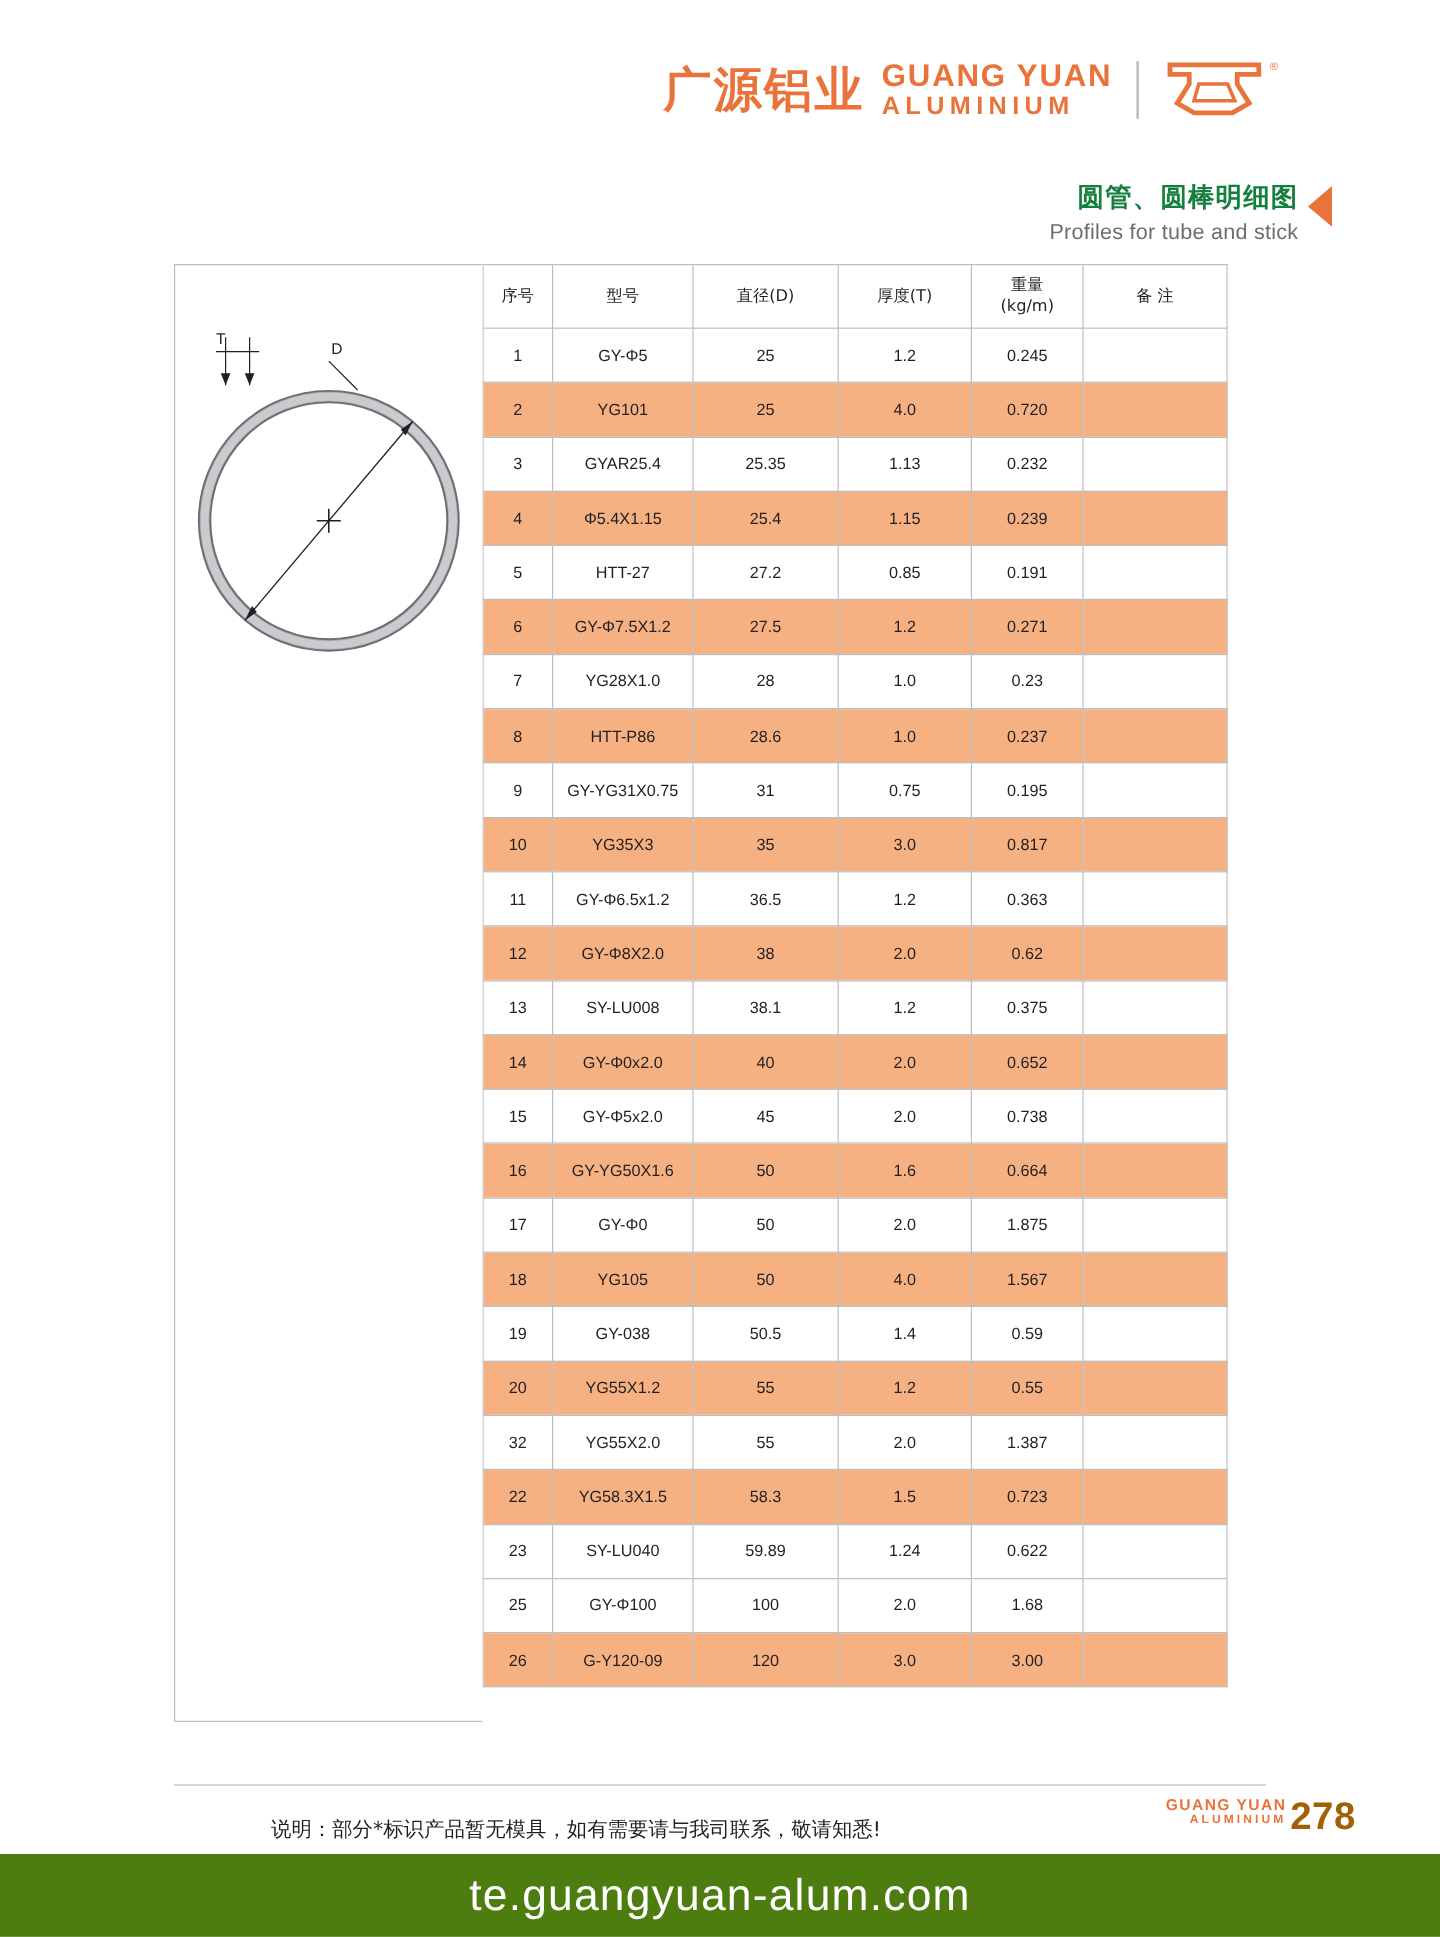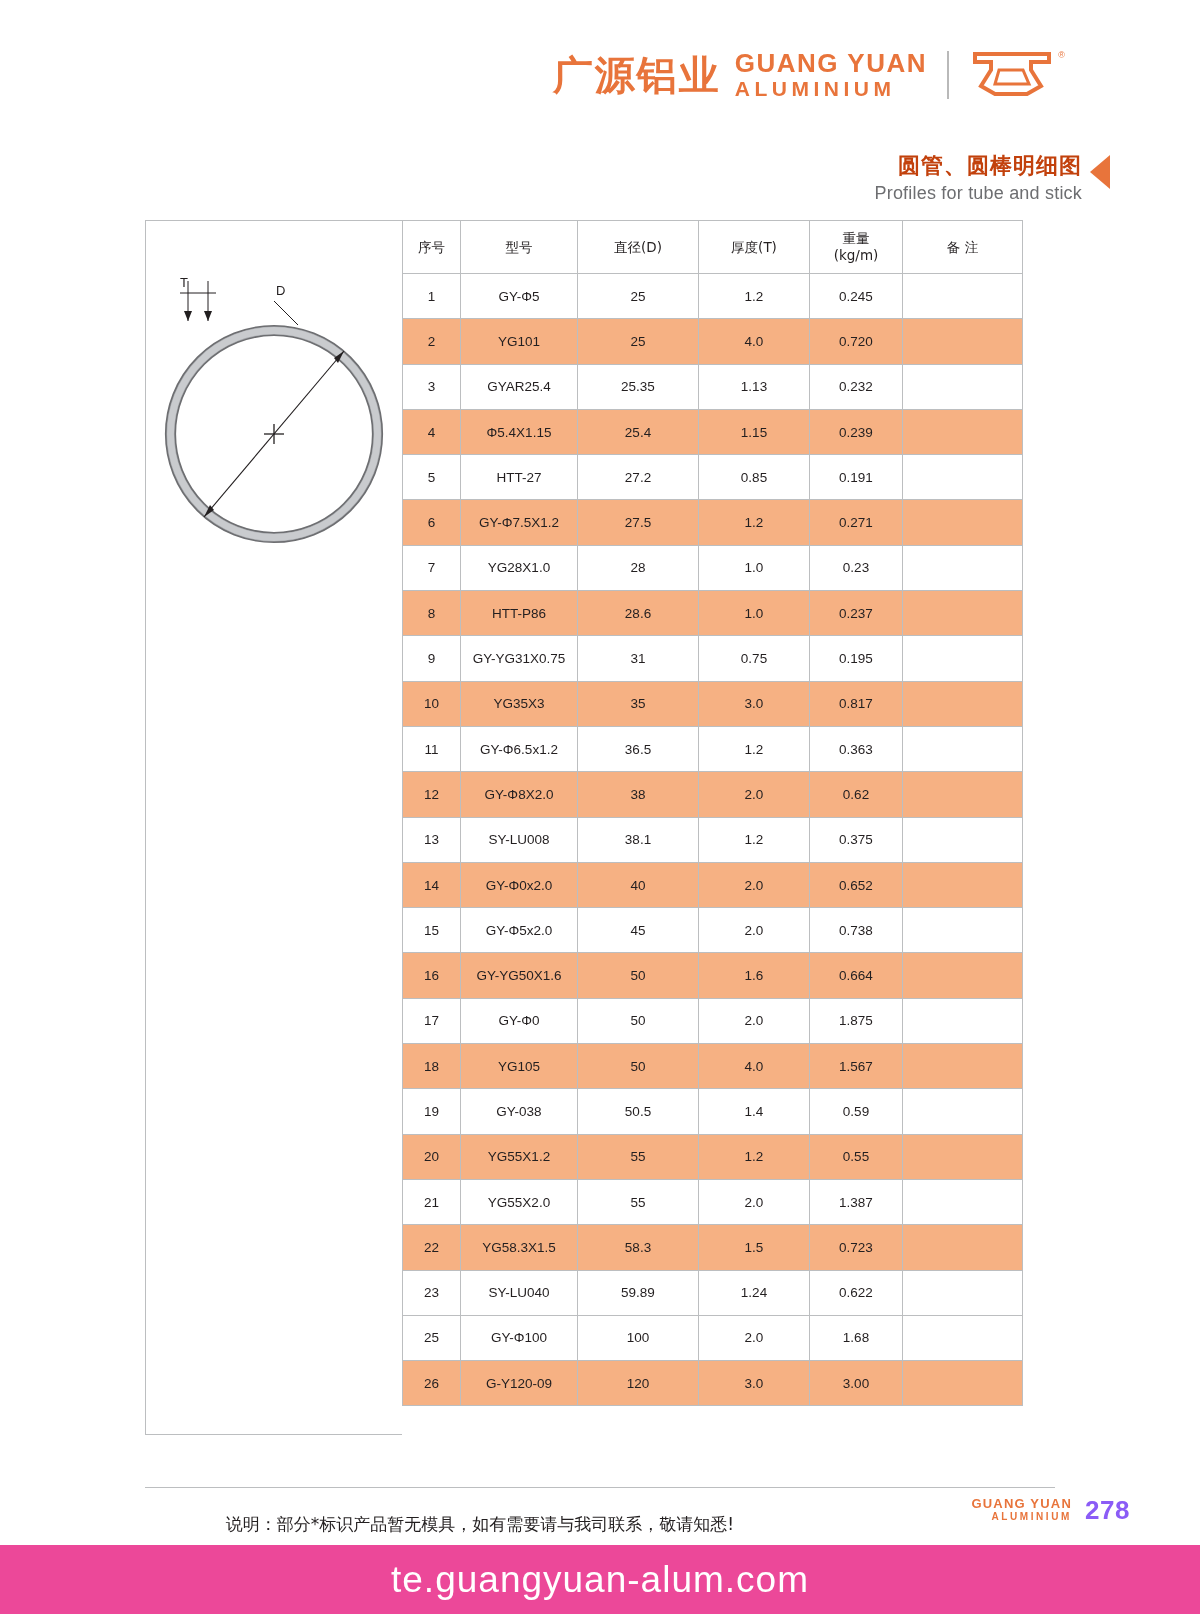--- a/index.html
+++ b/index.html
@@ -82,21 +82,21 @@
   .title-block {
     position: absolute;
     top: 152px;
     right: 118px;
     text-align: right;
   }
   .title-cn {
     font-family: "DejaVu Sans", sans-serif;
     font-size: 22px;
     font-weight: bold;
-    color: #c2410c;
+    color: #15803d;
     letter-spacing: 1px;
     line-height: 1.25;
   }
   .title-en {
     font-size: 18px;
     color: #6d6e71;
     margin-top: 3px;
     letter-spacing: 0.2px;
   }
   .title-arrow {
@@ -197,32 +197,32 @@
     font-size: 10px;
     font-weight: bold;
     color: #e8743b;
     letter-spacing: 2.6px;
     margin-top: 2px;
   }
   .page-num {
     position: absolute;
     right: 70px;
     top: 1495px;
-    font-size: 26px;
-    font-weight: bold;
-    color: #8b5cf6;
+    font-size: 32px;
+    font-weight: bold;
+    color: #a16207;
     letter-spacing: 0.5px;
   }
   .url-bar {
     position: absolute;
     left: 0;
     top: 1545px;
     width: 1200px;
     height: 69px;
-    background: #ec4899;
+    background: #4d7c0f;
     color: #ffffff;
     font-size: 37px;
     letter-spacing: 1px;
     display: flex;
     align-items: center;
     justify-content: center;
   }
 </style>
 </head>
 <body>
@@ -458,21 +458,21 @@
           </tr>
           <tr class="alt">
             <td>20</td>
             <td>YG55X1.2</td>
             <td>55</td>
             <td>1.2</td>
             <td>0.55</td>
             <td></td>
           </tr>
           <tr>
-            <td>21</td>
+            <td>32</td>
             <td>YG55X2.0</td>
             <td>55</td>
             <td>2.0</td>
             <td>1.387</td>
             <td></td>
           </tr>
           <tr class="alt">
             <td>22</td>
             <td>YG58.3X1.5</td>
             <td>58.3</td>

